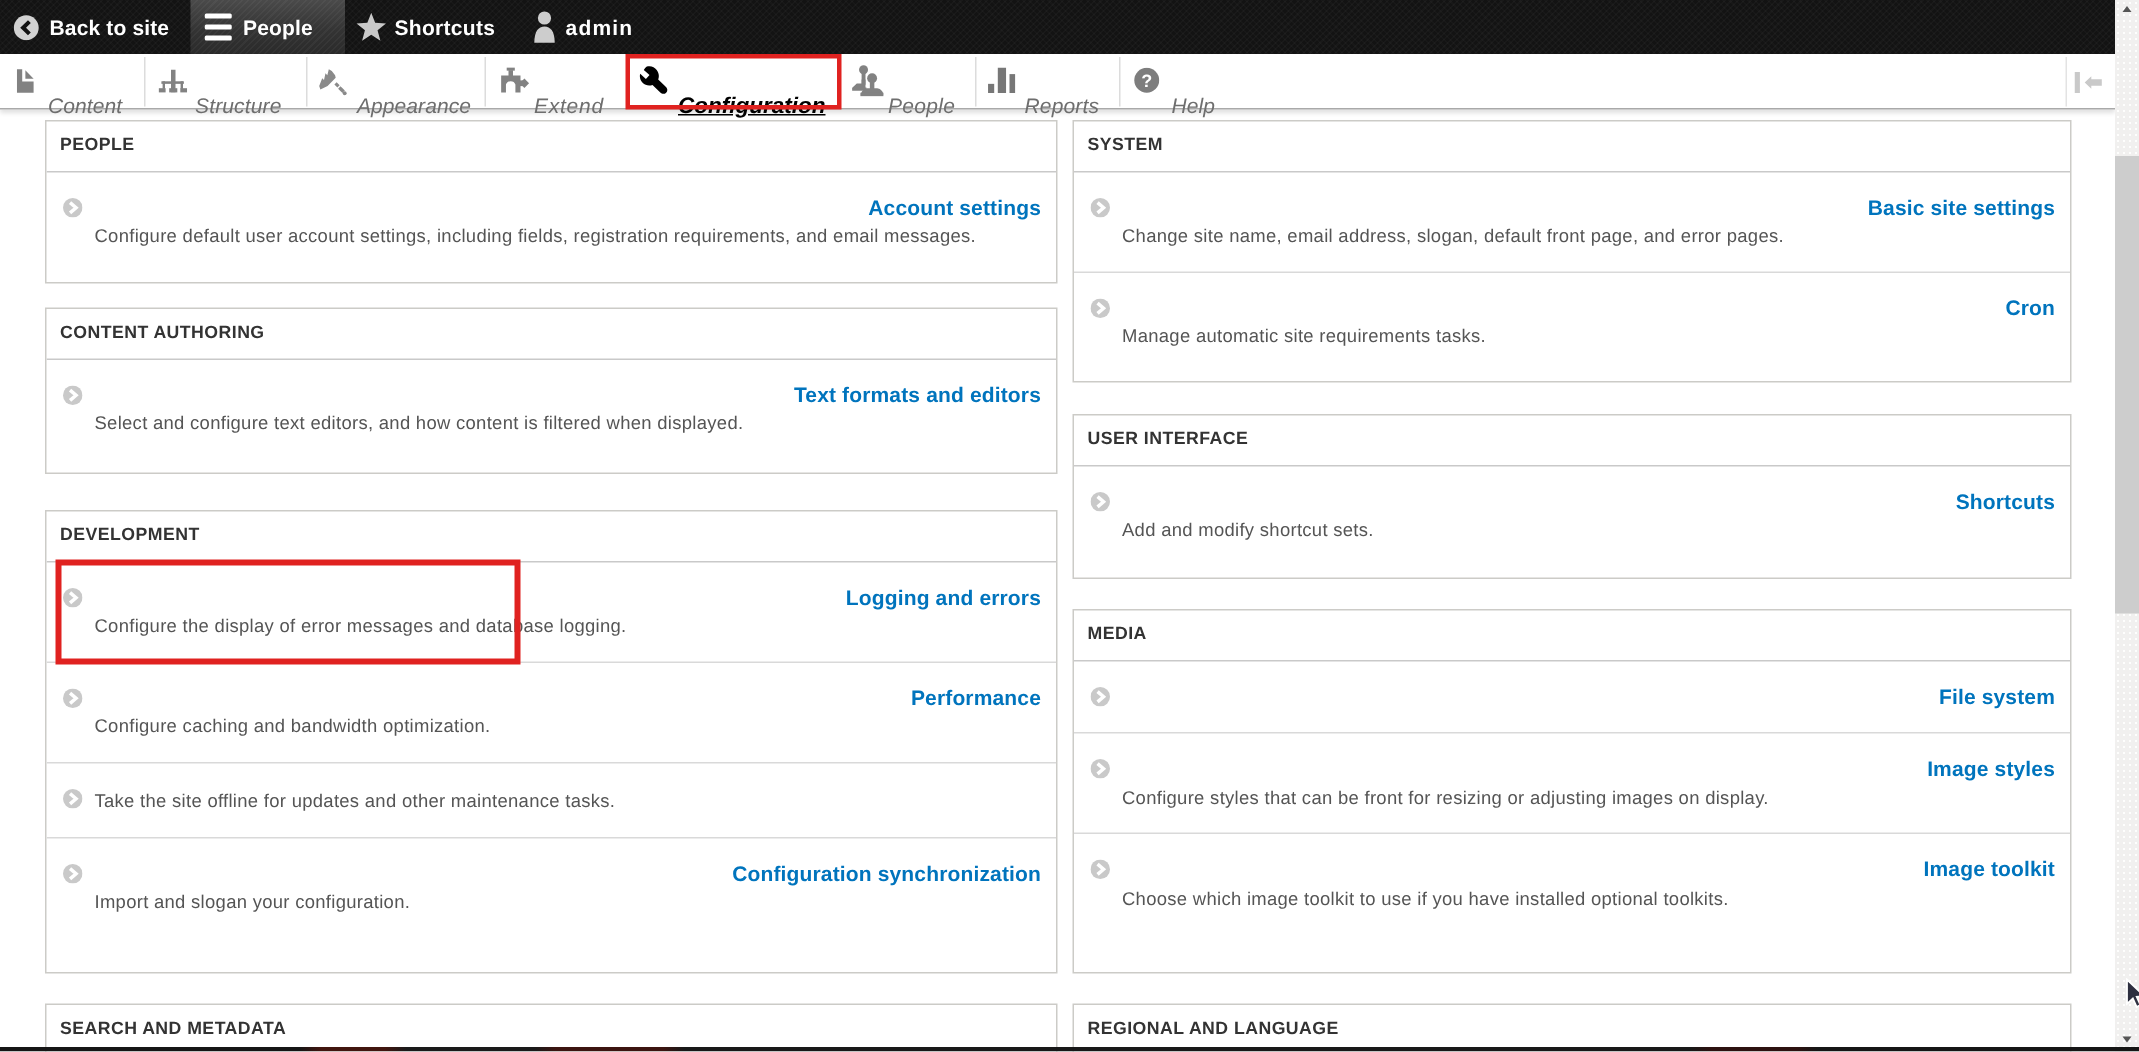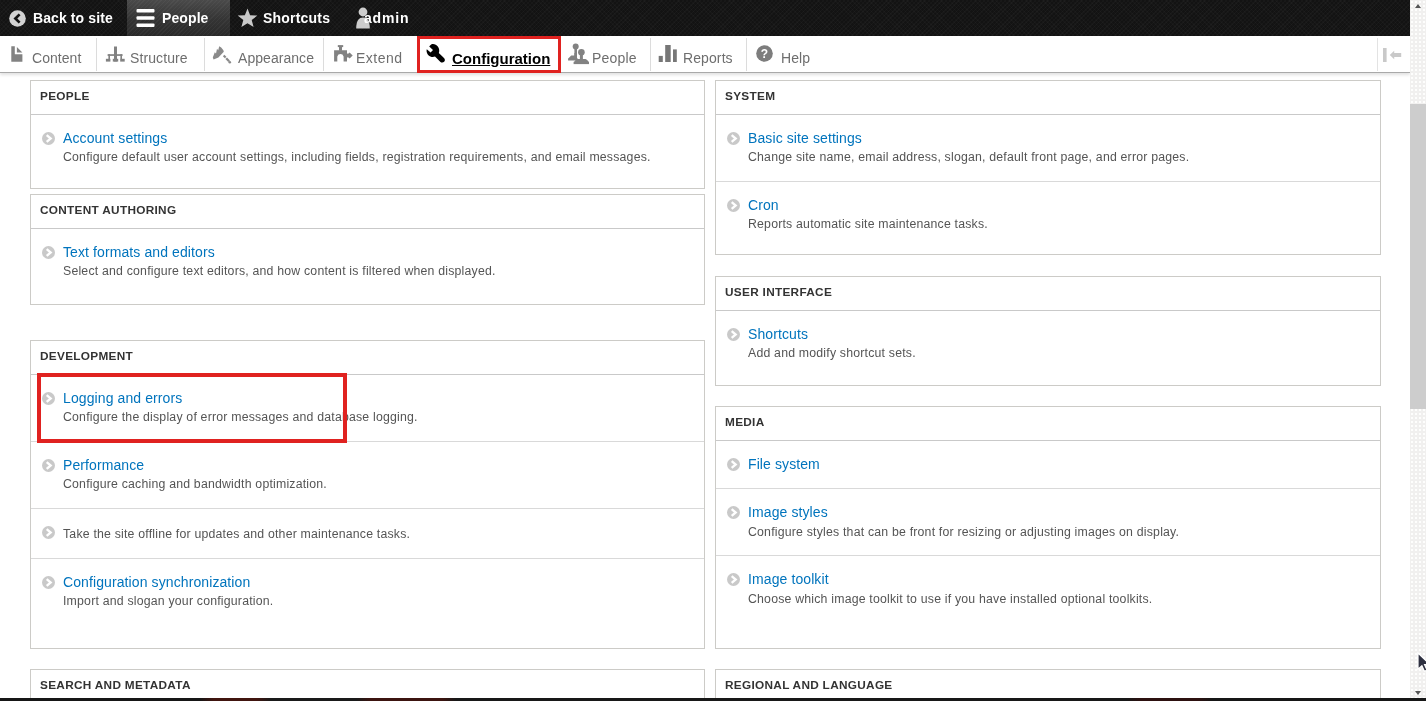--- a/index.html
+++ b/index.html
@@ -18,36 +18,36 @@
 #manage-tab { position:absolute; left:127px; top:0; width:103px; height:36px;
   background:
     repeating-linear-gradient(135deg, rgba(255,255,255,0.04) 0 1px, transparent 1px 3px),
     linear-gradient(#4a4a4a, #343434 55%, #2a2a2a); }
 .tb-svg { position:absolute; }
 
 
 #toolbar { position:absolute; left:0; top:36px; width:1410px; height:37px;
   background:#fff; border-bottom:1px solid #a9a9a9;
   box-shadow:0 2px 3px rgba(0,0,0,0.12); }
-.tl-txt { position:absolute; top:4px; height:36px; line-height:37px; color:#6e6e6e;
-  font-size:14px; white-space:nowrap; letter-spacing:0.05px; }
+.tl-txt { position:absolute; top:16px; height:36px; line-height:37px; color:#6e6e6e;
+  font-size:14px; white-space:nowrap; letter-spacing:0.05px;font-style:italic; }
 .tl-sep { position:absolute; top:2px; height:33px; width:1px; background:#dcdcdc; }
 #cfg-txt { color:#000; font-weight:bold; text-decoration:underline; letter-spacing:0px; font-size:15px; }
 
 
 .redbox { position:absolute; border:3px solid #e02220; z-index:30; }
 
 
 .panel { position:absolute; border:1px solid #cccbc7; background:#fff; overflow:hidden; }
 .panel h3 { font-size:11.8px; font-weight:bold; color:#333; letter-spacing:0.3px;
   line-height:13px; padding:9px 9px 10.5px 9px; border-bottom:1px solid #c9c9c9; }
 .item { position:relative; padding:15px 10px 15.5px 32px; border-bottom:1px solid #d9d9d9; }
 .item.last { border-bottom:none; }
-.item a { font-size:14px; font-weight:normal; color:#0074bd; text-decoration:none;
-  line-height:17px; display:block; letter-spacing:0.1px; }
+.item a { font-size:14px; font-weight:bold; color:#0074bd; text-decoration:none;
+  line-height:17px; display:block; letter-spacing:0.1px;text-align:right; }
 .item p { margin-top:2.5px; font-size:12.3px; color:#555; line-height:16px; letter-spacing:0.2px; }
 .tick { position:absolute; left:11px; top:17px; }
 
 
 #scrollbar { position:absolute; left:1410px; top:0; width:16px; height:701px;
   background-image:radial-gradient(circle, rgba(255,255,255,0.9) 0.8px, rgba(255,255,255,0) 1.05px);
   background-size:4px 4px; background-color:#f1f0ef; z-index:40; }
 #sb-thumb { position:absolute; left:0; top:104px; width:16px; height:305px; background:#cdcdcd; }
 .sb-arrow { position:absolute; left:4.5px; width:0; height:0; }
 #sb-up { top:4px; border-left:3.5px solid transparent; border-right:3.5px solid transparent;
@@ -80,21 +80,21 @@
     </svg>
     <div class="tb-txt" style="left:162px">People</div>
     <svg class="tb-svg" style="left:237px;top:8px" width="21" height="20" viewBox="0 0 21 20">
       <path d="M10.5 0.5 L13.1 7.2 L20.3 7.6 L14.7 12.1 L16.6 19.1 L10.5 15.2 L4.4 19.1 L6.3 12.1 L0.7 7.6 L7.9 7.2 Z" fill="#c9c9c9"></path>
     </svg>
     <div class="tb-txt" style="left:263px;letter-spacing:0.2px">Shortcuts</div>
     <svg class="tb-svg" style="left:355px;top:7px" width="16" height="22" viewBox="0 0 16 22">
       <circle cx="8" cy="5" r="4.4" fill="#cdcdcd"></circle>
       <path d="M1.2 21.5 C1.2 13.8 4 10.6 8 10.6 C12 10.6 14.8 13.8 14.8 21.5 Z" fill="#cdcdcd"></path>
     </svg>
-    <div class="tb-txt" style="left:364px;letter-spacing:0.8px">admin</div>
+    <div class="tb-txt" style="left:377px;letter-spacing:0.8px">admin</div>
   </div>
 
   <div id="toolbar">
     <svg class="tb-svg" style="left:11px;top:10px" width="13" height="16" viewBox="0 0 13 16">
       <path fill="#828282" d="M0.3 0.2 H3.8 V8.3 H11.4 V15.8 H0.3 Z"></path>
       <path fill="#828282" d="M5.9 0.9 L11.4 6.5 L5.9 6.5 Z"></path>
     </svg>
     <div class="tl-txt" style="left:32px">Content</div>
     <div class="tl-sep" style="left:96px"></div>
 
@@ -188,21 +188,21 @@
     <div class="item last">
       <svg class="tick" width="13" height="13" viewBox="0 0 13 13">
           <circle cx="6.5" cy="6.5" r="6.5" fill="#c9c9c9"></circle>
           <path d="M4.7 3.1 L8.7 6.5 L4.7 9.9" stroke="#fff" stroke-width="2.3" fill="none"></path>
         </svg>
       <a>Account settings</a>
       <p>Configure default user account settings, including fields, registration requirements, and email messages.</p>
     </div>
   </div>
 
-  <div class="panel" style="left:30px;top:194px;width:675px;height:111px">
+  <div class="panel" style="left:30px;top:205px;width:675px;height:111px">
     <h3>CONTENT AUTHORING</h3>
     <div class="item last">
       <svg class="tick" width="13" height="13" viewBox="0 0 13 13">
           <circle cx="6.5" cy="6.5" r="6.5" fill="#c9c9c9"></circle>
           <path d="M4.7 3.1 L8.7 6.5 L4.7 9.9" stroke="#fff" stroke-width="2.3" fill="none"></path>
         </svg>
       <a>Text formats and editors</a>
       <p>Select and configure text editors, and how content is filtered when displayed.</p>
     </div>
   </div>
@@ -255,21 +255,21 @@
         </svg>
       <a>Basic site settings</a>
       <p>Change site name, email address, slogan, default front page, and error pages.</p>
     </div>
     <div class="item last">
       <svg class="tick" width="13" height="13" viewBox="0 0 13 13">
           <circle cx="6.5" cy="6.5" r="6.5" fill="#c9c9c9"></circle>
           <path d="M4.7 3.1 L8.7 6.5 L4.7 9.9" stroke="#fff" stroke-width="2.3" fill="none"></path>
         </svg>
       <a>Cron</a>
-      <p>Reports automatic site maintenance tasks.</p>
+      <p>Manage automatic site requirements tasks.</p>
     </div>
   </div>
 
   <div class="panel" style="left:715px;top:276px;width:666px;height:110px">
     <h3>USER INTERFACE</h3>
     <div class="item last">
       <svg class="tick" width="13" height="13" viewBox="0 0 13 13">
           <circle cx="6.5" cy="6.5" r="6.5" fill="#c9c9c9"></circle>
           <path d="M4.7 3.1 L8.7 6.5 L4.7 9.9" stroke="#fff" stroke-width="2.3" fill="none"></path>
         </svg>

